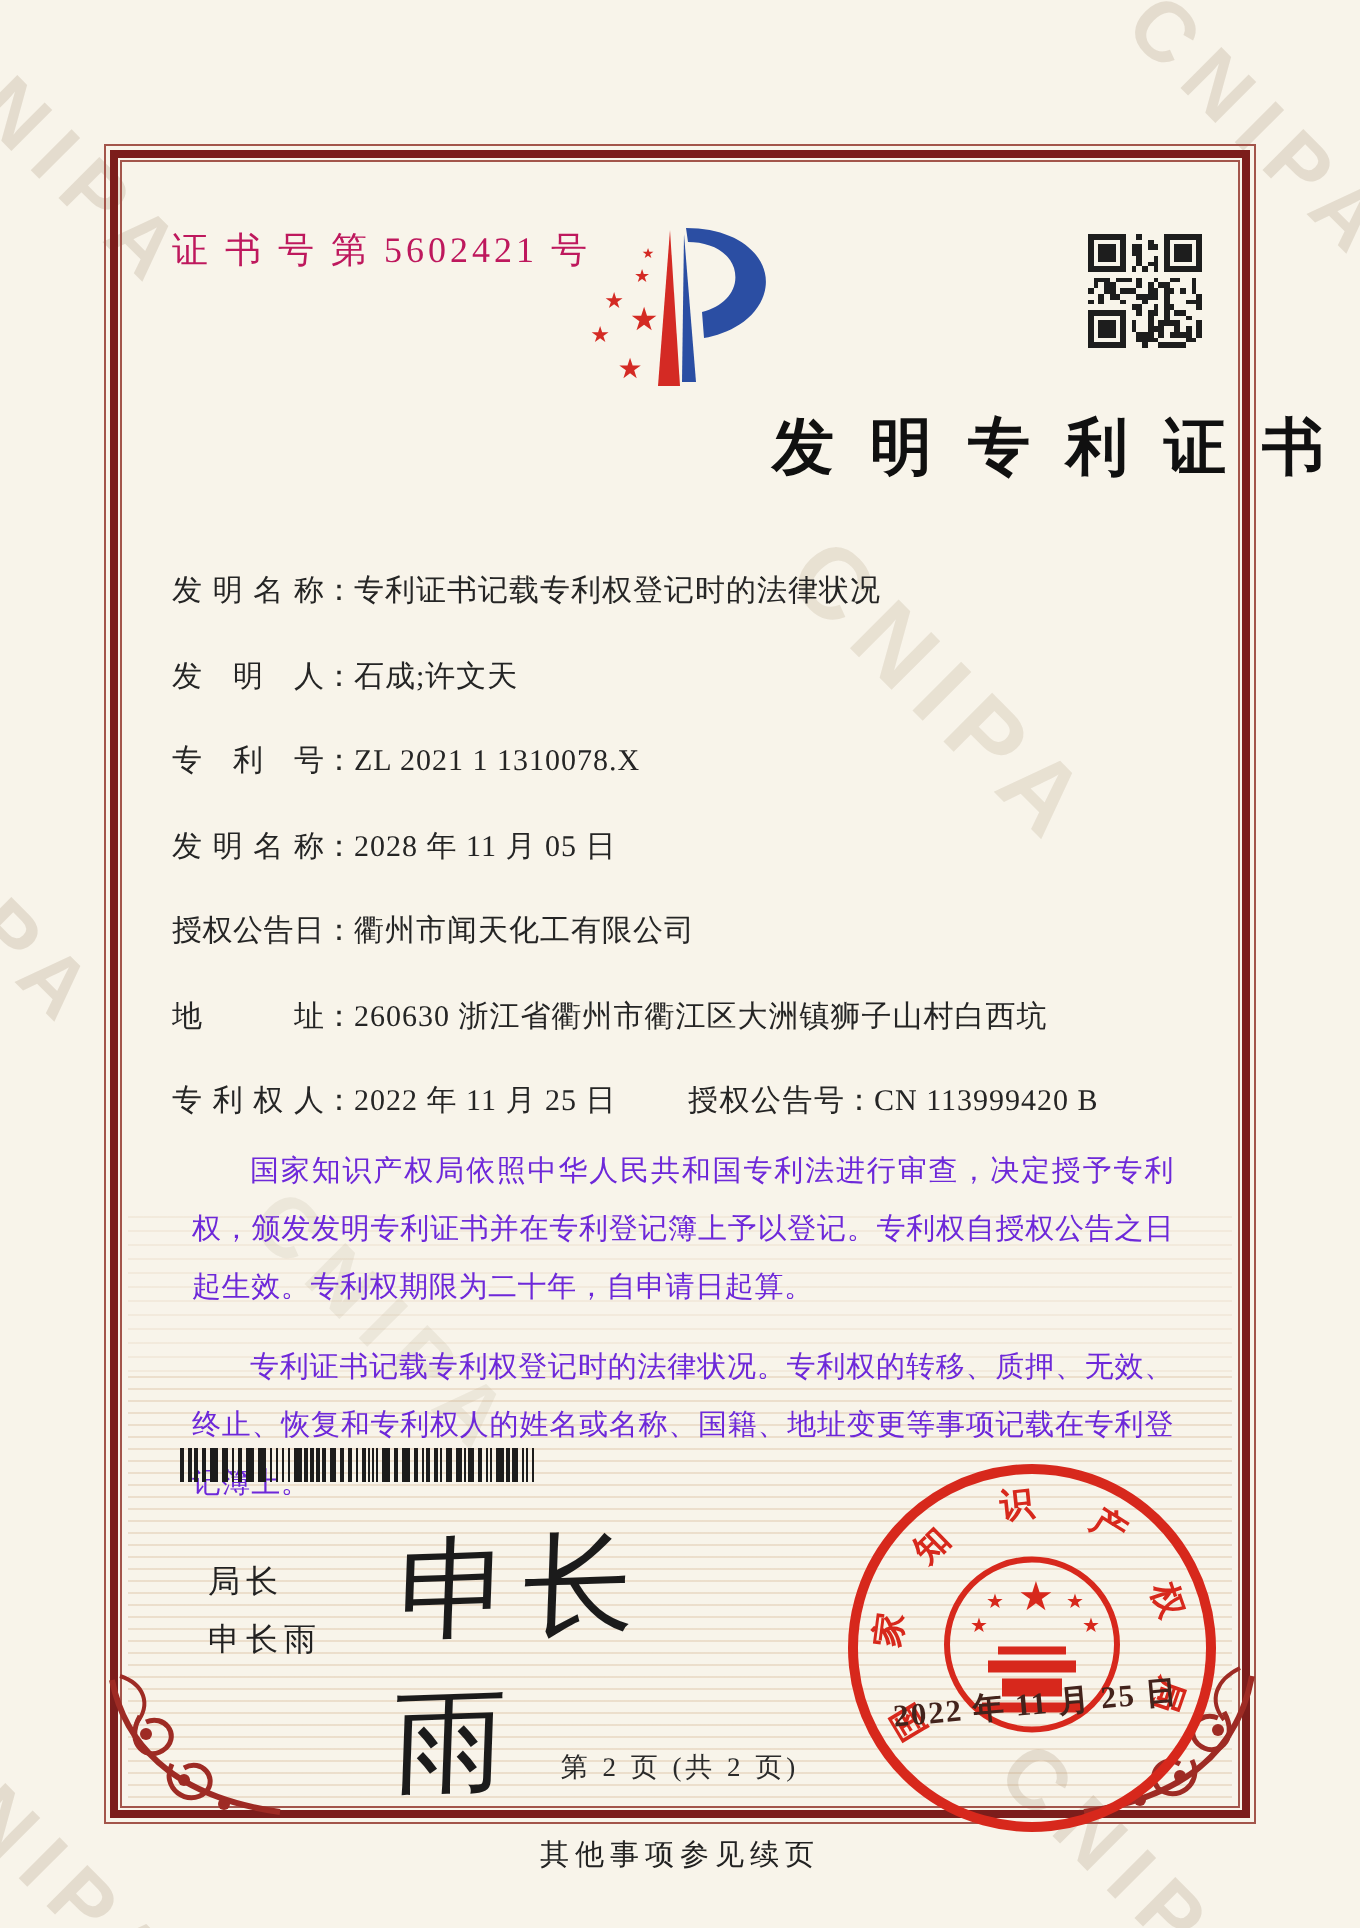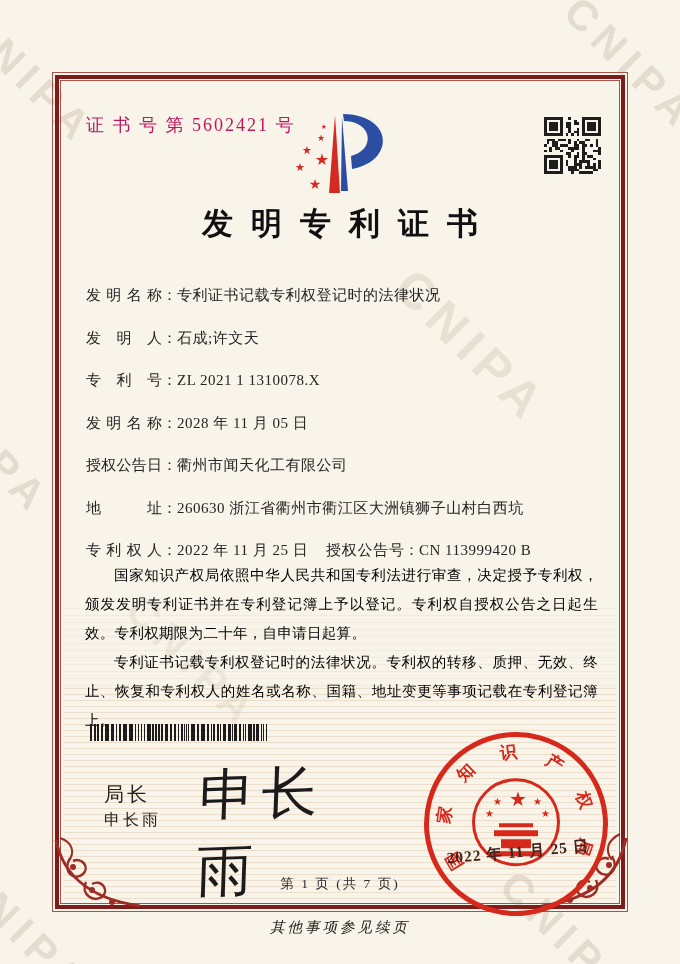--- a/index.html
+++ b/index.html
@@ -53,49 +53,49 @@
     font-size:18px;letter-spacing:2px;color:#be185d;
   }
   .logo{position:absolute;left:288px;top:101px;width:106px;height:98px;}
   .qr{
     position:absolute;left:544px;top:117px;width:57px;height:57px;
     display:grid;grid-template-columns:repeat(21,1fr);grid-template-rows:repeat(21,1fr);
   }
   .qr i{display:block;}
   .qr i.on{background:#1d1d1d;}
   .doc-title{
-    position:absolute;left:0;right:0;top:203px;text-align:center;
+    position:absolute;left:0;right:0;top:203px;text-align:right;
     font-size:31px;font-weight:700;letter-spacing:18px;text-indent:18px;color:#101010;
   }
   
   .fields{position:absolute;left:86px;top:286px;width:515px;font-size:15px;color:#252525;}
   .frow{position:relative;height:20px;margin-bottom:22.5px;white-space:nowrap;}
   .flabel{
     display:inline-block;width:76px;
     text-align:justify;text-align-last:justify;-moz-text-align-last:justify;
     vertical-align:top;
   }
   .fvalue{letter-spacing:0.5px;}
-  .grant-no{position:absolute;left:240px;top:0;}
+  .grant-no{position:absolute;left:258px;top:0;}
   .grant-no .flabel{width:78px;}
   
   .bodytext{position:absolute;left:85px;top:561px;width:513px;}
   .bodytext p{
-    margin:0;text-indent:2em;font-size:14.5px;line-height:29px;
-    text-align:justify;color:#000000;letter-spacing:0.3px;
+    margin:11px;text-indent:2em;font-size:14.5px;line-height:29px;
+    text-align:justify;color:#6d28d9;letter-spacing:0.3px;
   }
   
   .barcode{
     position:absolute;left:90px;top:724px;width:182px;height:17px;
     font-size:0;white-space:nowrap;overflow:hidden;
   }
   .barcode i{display:inline-block;height:100%;}
   .barcode i.bar{background:#1c1c1c;}
   
-  .signer-title{position:absolute;left:104px;top:781px;font-size:20px;letter-spacing:3px;color:#222;}
+  .signer-title{position:absolute;left:104px;top:781px;font-size:16px;letter-spacing:3px;color:#222;}
   .signer-name{position:absolute;left:104px;top:810px;font-size:16px;letter-spacing:3px;color:#222;}
   .signature{
     position:absolute;left:198px;top:756px;width:170px;
     font-size:56px;letter-spacing:6px;color:#1b1b1b;
     transform:rotate(-2deg) skewX(-4deg);
     font-family:"Liberation Serif", serif;
   }
   
   .seal{position:absolute;left:424px;top:732px;width:184px;height:184px;}
   .seal-ring{
@@ -128,40 +128,40 @@
     font-size:15.5px;font-weight:700;color:#43231c;letter-spacing:1px;
     transform:rotate(-5deg);white-space:nowrap;
   }
   
   .page-info{
     position:absolute;left:0;right:0;bottom:10px;text-align:center;
     font-size:13.5px;letter-spacing:2px;color:#2a2a2a;
   }
   .cont-note{
     position:absolute;left:0;right:0;top:918px;text-align:center;
-    font-size:14.5px;letter-spacing:3px;color:#222;font-style:italic;
+    font-size:14.5px;letter-spacing:3px;color:#222;
   }
 </style>
 </head>
 <body>
 
 <span class="wm" style="left:-14px;top:2px;">CNIPA</span>
 <span class="wm" style="left:588px;top:-12px;">CNIPA</span>
 <span class="wm big" style="left:424px;top:258px;">CNIPA</span>
 <span class="wm" style="left:-58px;top:372px;">CNIPA</span>
 <span class="wm faint" style="left:150px;top:586px;">CNIPA</span>
 <span class="wm" style="left:-20px;top:856px;">CNIPA</span>
 <span class="wm" style="left:524px;top:862px;">CNIPA</span>
 
 <div class="frame">
   <div class="frame-mid">
     <div class="frame-in">
       <div class="guilloche-faint"></div>
       <div class="guilloche"></div>
-      <div class="page-info">第 1 页 (共 7 页)</div>
+      <div class="page-info">第 2 页 (共 2 页)</div>
     </div>
   </div>
 </div>
 
 <svg class="orn orn-left" width="92" height="78" viewBox="0 0 92 78">
   <g fill="none" stroke="#9e2b24" stroke-width="3">
     <path d="M6,4 C12,34 34,62 90,70"></path>
     <path d="M20,22 C12,36 24,46 33,38 C40,31 32,21 23,25" stroke-width="2.5"></path>
     <path d="M36,46 C30,58 44,68 53,60 C59,53 51,43 42,48" stroke-width="2.5"></path>
     <path d="M10,2 C22,6 26,16 18,26" stroke-width="2"></path>

